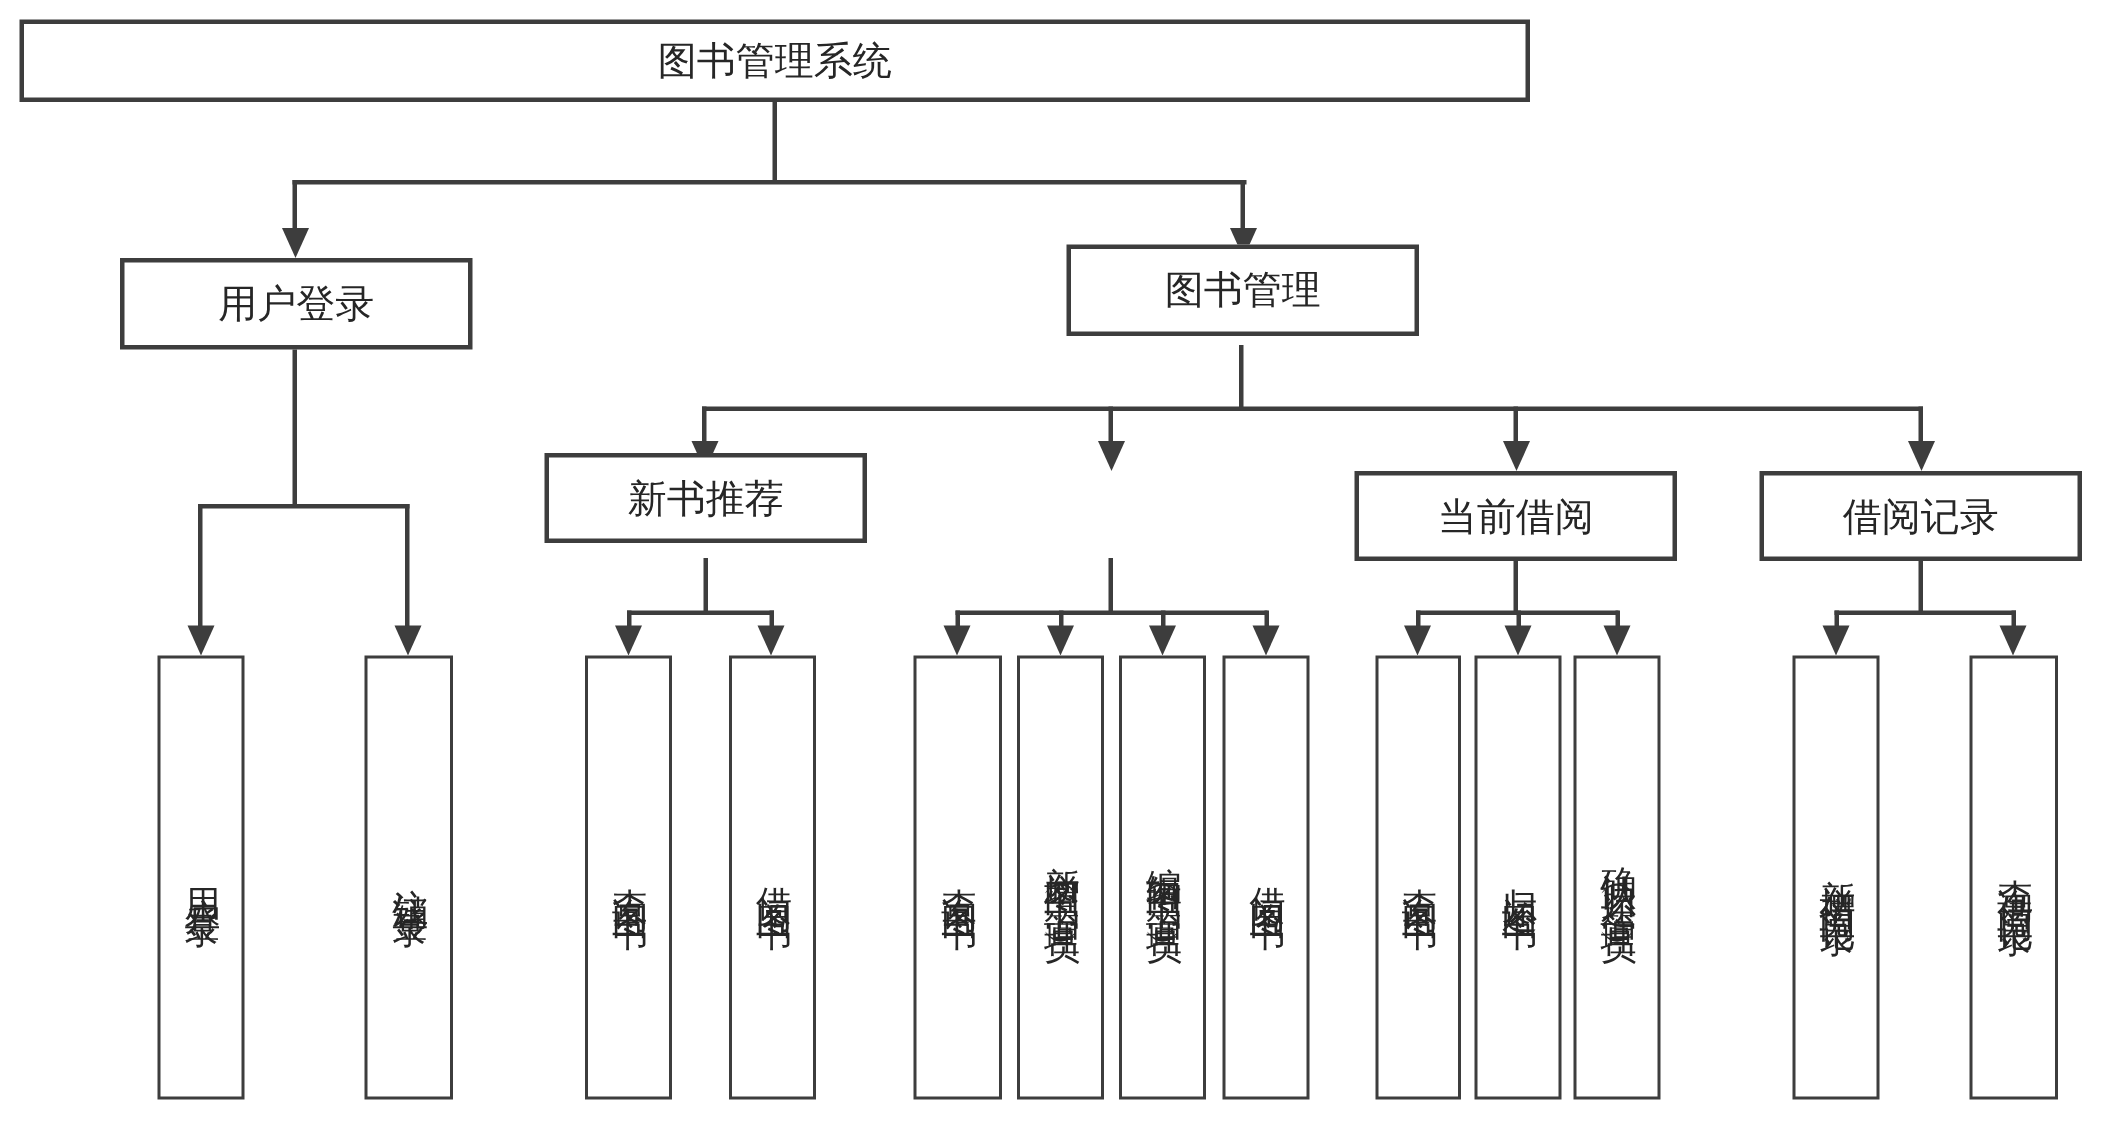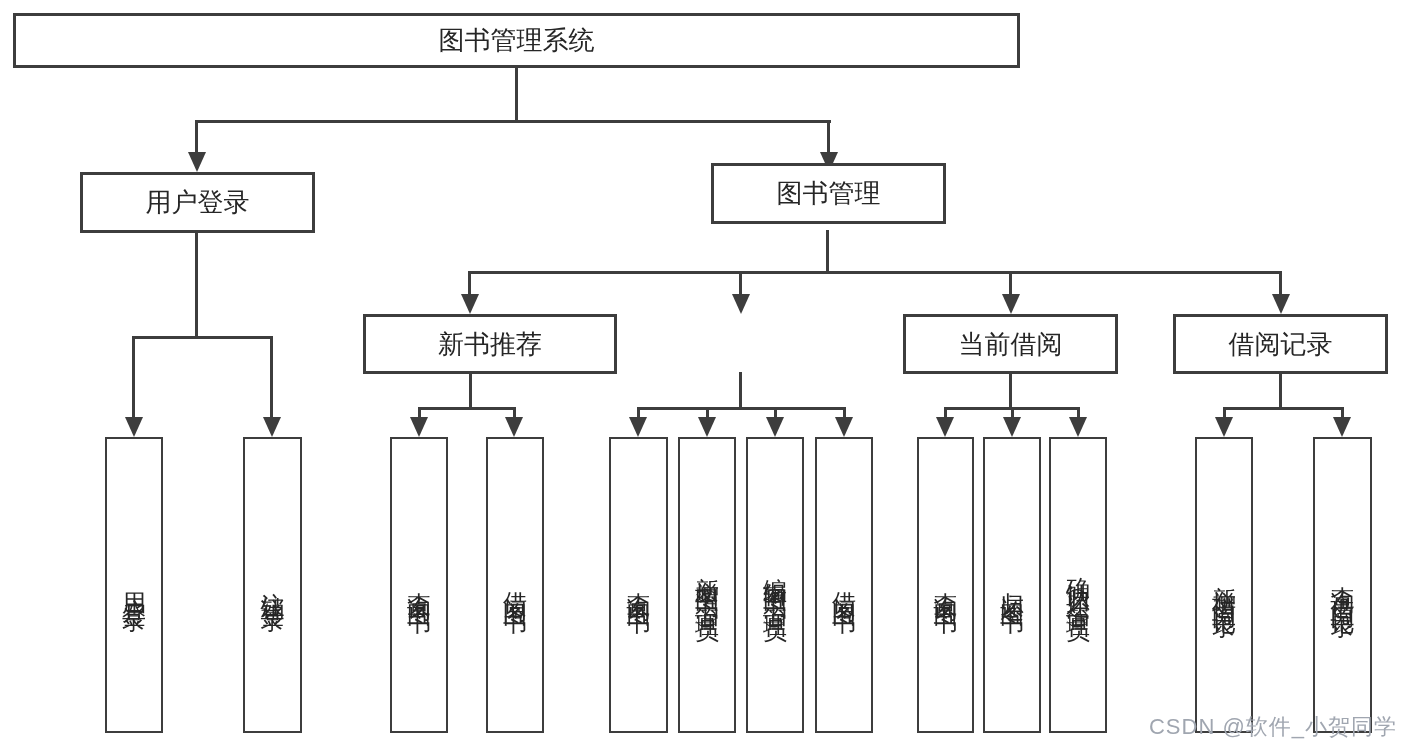--- a/index.html
+++ b/index.html
@@ -122,21 +122,21 @@
     <span class="label">图书管理系统</span>
   </div>
 
   <div class="box" style="left:80px;top:172px;width:235px;height:61px">
     <span class="label">用户登录</span>
   </div>
   <div class="box" style="left:711px;top:163px;width:235px;height:61px">
     <span class="label">图书管理</span>
   </div>
 
-  <div class="box" style="left:363px;top:314px;width:254px;height:60px">
+  <div class="box" style="left:363px;top:302px;width:215px;height:60px">
     <span class="label">新书推荐</span>
   </div>
   <div class="box" style="left:903px;top:314px;width:215px;height:60px">
     <span class="label">当前借阅</span>
   </div>
   <div class="box" style="left:1173px;top:314px;width:215px;height:60px">
     <span class="label">借阅记录</span>
   </div>
 
   <div class="box leaf" style="left:105px;top:437px;width:58px;height:296px">
@@ -176,15 +176,14 @@
     <span class="vtext">确认归还（管理员）</span>
   </div>
 
   <div class="box leaf" style="left:1195px;top:437px;width:58px;height:296px">
     <span class="vtext">新增借阅记录</span>
   </div>
   <div class="box leaf" style="left:1313px;top:437px;width:59px;height:296px">
     <span class="vtext">查询借阅记录</span>
   </div>
 
-  <div class="watermark">CSDN @软件_小贺同学</div>
 
 </div>
 
 </body></html>

